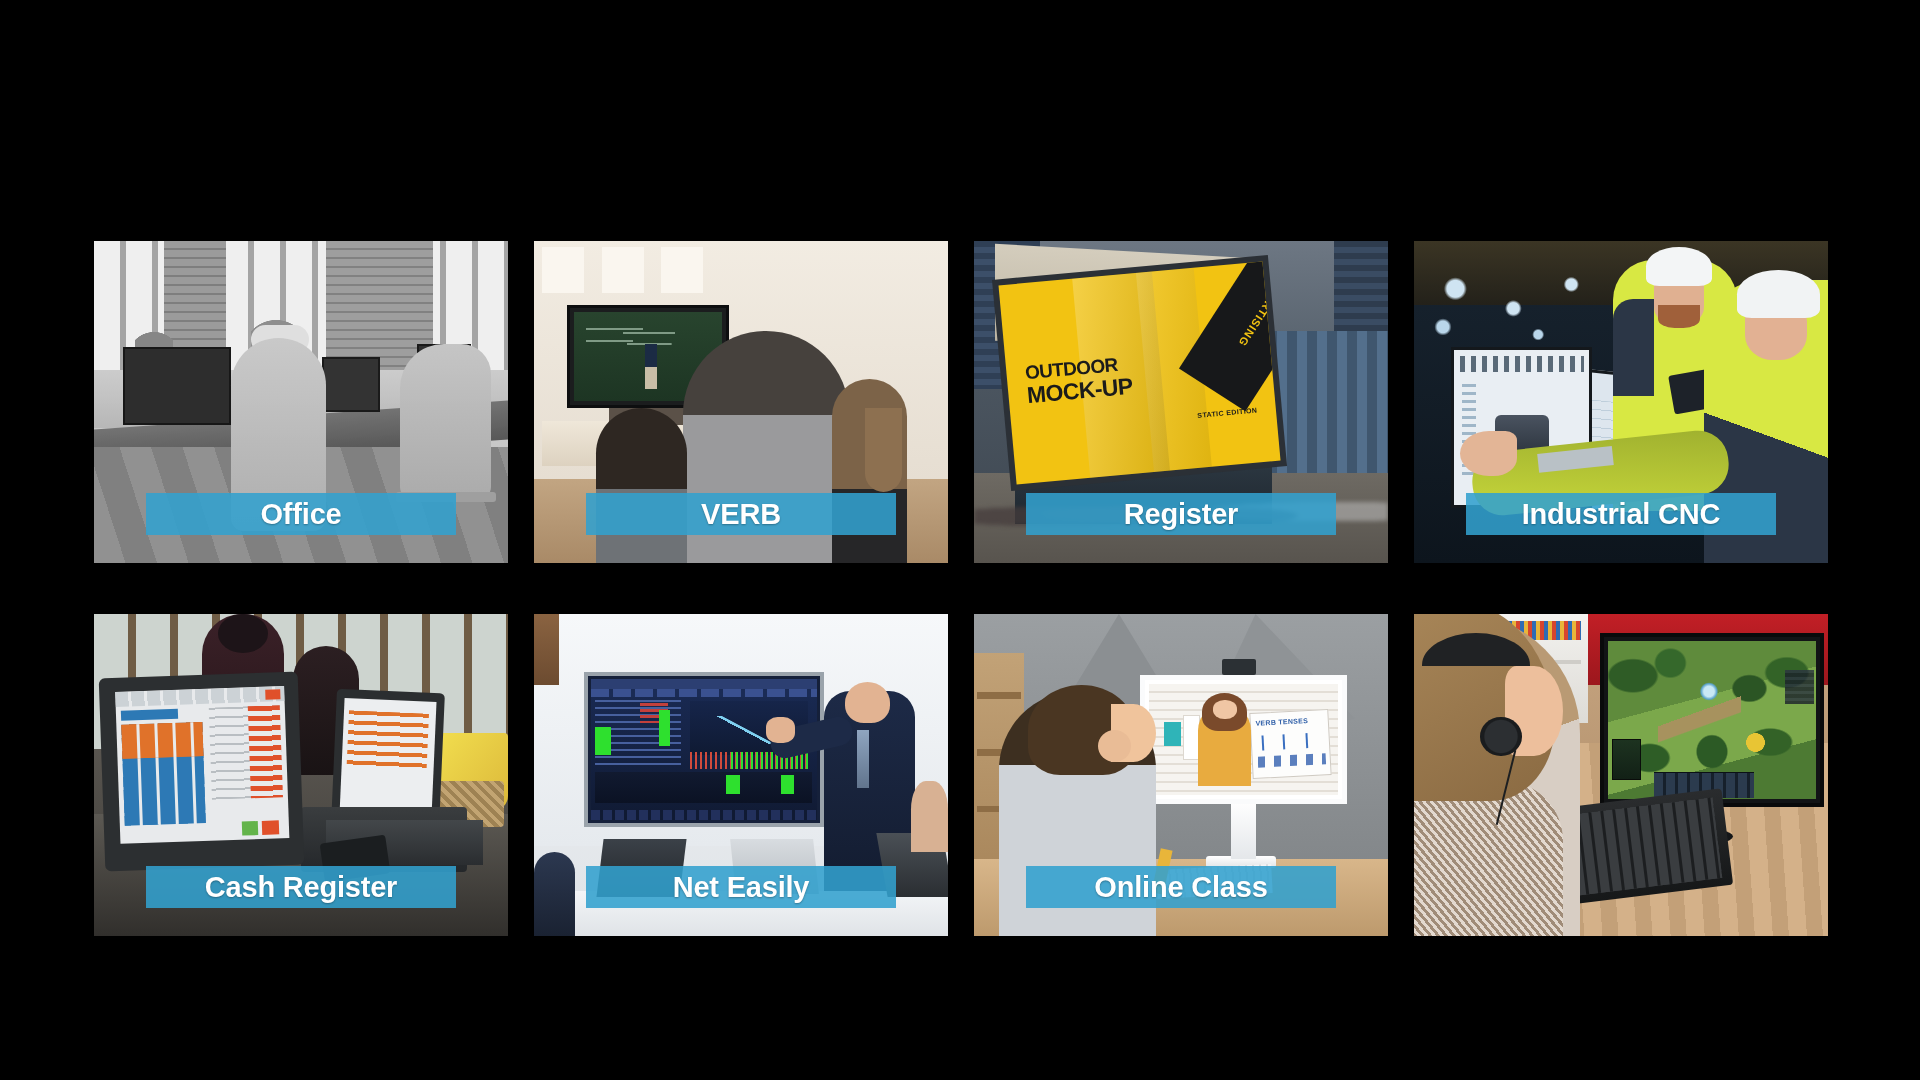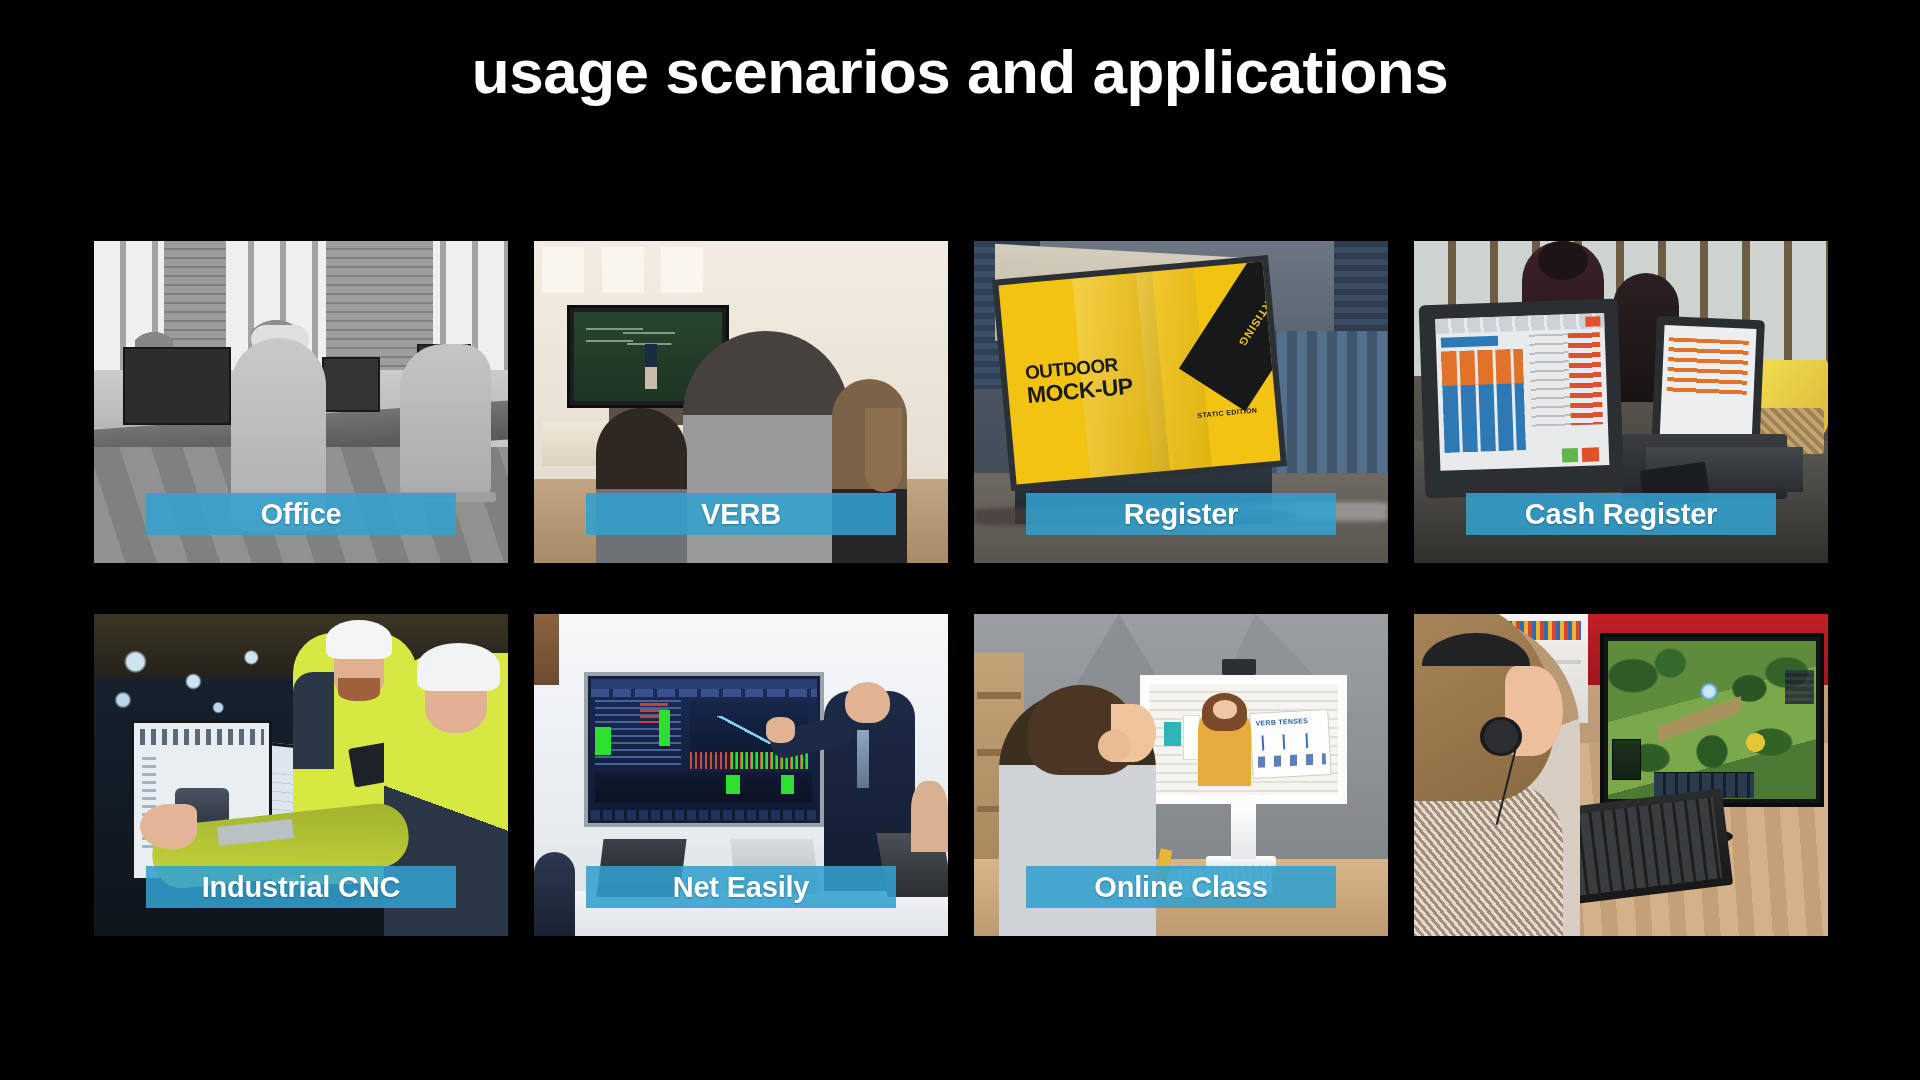--- a/index.html
+++ b/index.html
@@ -439,21 +439,20 @@
     background: radial-gradient(circle,#2c2f32 0 56%, #1a1c1e 60%); border-radius:50%; }
   .lg-cord { position:absolute; left:22%; top:42%; width:2px; height:24%;
     background:#1d1f21; transform: rotate(14deg); }
 </style>
 </head>
 <body>
 
 <div id="slide">
 
   <div id="title">
-    <span class="line">usage scenarios and applications</span>
   </div>
 
   <div id="grid">
 
     <div class="card">
       <div class="photo p-office">
         <div class="of-winwall"></div>
         <div class="of-brick1"></div>
         <div class="of-brick2"></div>
         <div class="of-tree"></div>
@@ -519,20 +518,50 @@
             <span>ADVERTISING</span>
           </div>
         </div>
       </div>
       <div class="caption">
         <span>Register</span>
       </div>
     </div>
 
     <div class="card">
+      <div class="photo p-cnc">
+        <div class="cn-roof"></div>
+        <div class="cn-lights"></div>
+        <div class="cn-mon2">
+          <div class="cn-sched"></div>
+        </div>
+        <div class="cn-mon">
+          <div class="cn-ui"></div>
+          <div class="cn-blue"></div>
+          <div class="cn-part"></div>
+        </div>
+        <div class="cn-man"></div>
+        <div class="cn-mandark"></div>
+        <div class="cn-face1"></div>
+        <div class="cn-beard"></div>
+        <div class="cn-hat1"></div>
+        <div class="cn-tab"></div>
+        <div class="cn-woman"></div>
+        <div class="cn-face2"></div>
+        <div class="cn-hat2"></div>
+        <div class="cn-arm"></div>
+        <div class="cn-stripe"></div>
+        <div class="cn-hand"></div>
+      </div>
+      <div class="caption">
+        <span>Industrial CNC</span>
+      </div>
+    </div>
+
+    <div class="card">
       <div class="photo p-cash">
         <div class="cs-win"></div>
         <div class="cs-p1"></div>
         <div class="cs-p1h"></div>
         <div class="cs-p2"></div>
         <div class="cs-counter"></div>
         <div class="cs-chips"></div>
         <div class="cs-basket"></div>
         <div class="cs-term2">
           <div class="cs-scr2">
@@ -551,50 +580,20 @@
             <div class="cs-grid-o"></div>
             <div class="cs-list"></div>
             <div class="cs-lred"></div>
             <div class="cs-grn"></div>
             <div class="cs-rd2"></div>
           </div>
         </div>
       </div>
       <div class="caption">
         <span>Cash Register</span>
-      </div>
-    </div>
-
-    <div class="card">
-      <div class="photo p-cnc">
-        <div class="cn-roof"></div>
-        <div class="cn-lights"></div>
-        <div class="cn-mon2">
-          <div class="cn-sched"></div>
-        </div>
-        <div class="cn-mon">
-          <div class="cn-ui"></div>
-          <div class="cn-blue"></div>
-          <div class="cn-part"></div>
-        </div>
-        <div class="cn-man"></div>
-        <div class="cn-mandark"></div>
-        <div class="cn-face1"></div>
-        <div class="cn-beard"></div>
-        <div class="cn-hat1"></div>
-        <div class="cn-tab"></div>
-        <div class="cn-woman"></div>
-        <div class="cn-face2"></div>
-        <div class="cn-hat2"></div>
-        <div class="cn-arm"></div>
-        <div class="cn-stripe"></div>
-        <div class="cn-hand"></div>
-      </div>
-      <div class="caption">
-        <span>Industrial CNC</span>
       </div>
     </div>
 
     <div class="card">
       <div class="photo p-net">
         <div class="nt-wall"></div>
         <div class="nt-wood"></div>
         <div class="nt-disp">
           <div class="nt-ui">
             <div class="nt-bar"></div>

